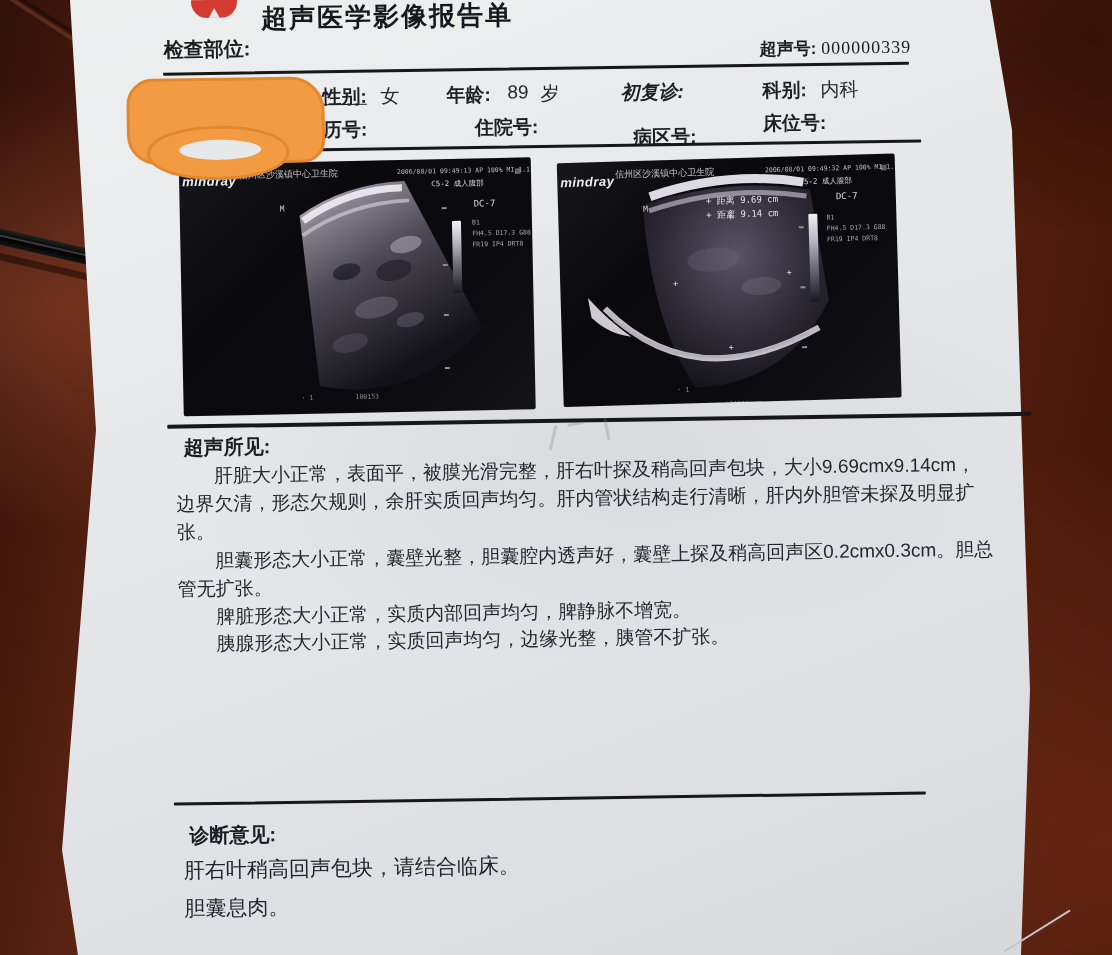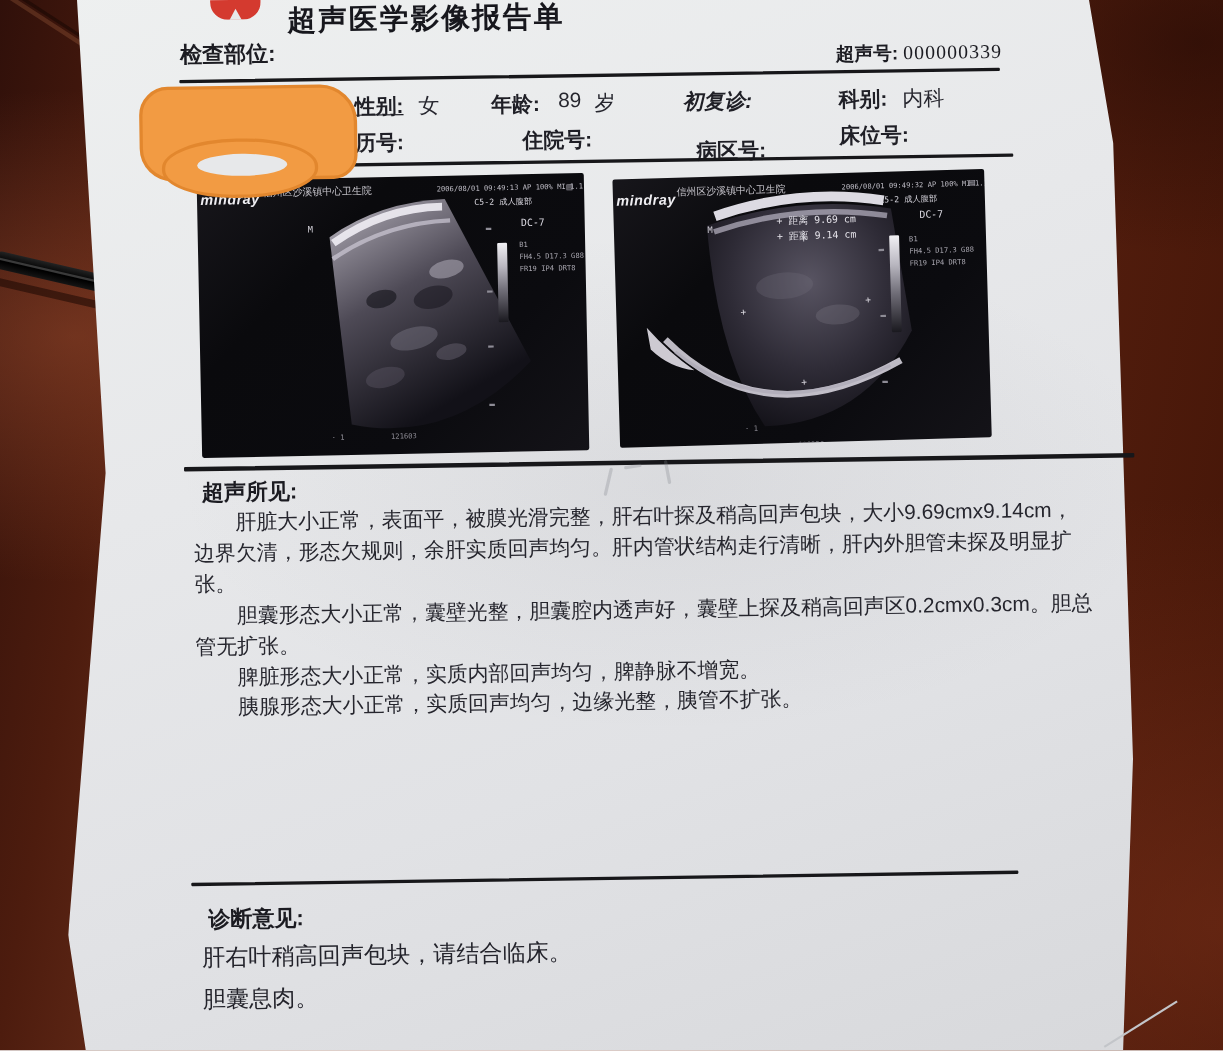--- a/index.html
+++ b/index.html
@@ -140,21 +140,21 @@
       <span class="t model" style="left:294px;top:40px;">DC-7</span>
       <span class="t p6" style="left:292px;top:60px;">B1</span>
       <span class="t p6" style="left:292px;top:71px;">FH4.5  D17.3  G88</span>
       <span class="t p6" style="left:292px;top:82px;">FR19  IP4  DRT8</span>
       <div class="gbar" style="left:272px;top:62px;height:72px;"></div>
       <div class="tick" style="left:262px;top:48px;"></div>
       <div class="tick" style="left:262px;top:105px;"></div>
       <div class="tick" style="left:262px;top:155px;"></div>
       <div class="tick" style="left:262px;top:208px;"></div>
       <span class="t frame" style="left:118px;top:232px;">· 1</span>
-      <span class="t frame" style="left:172px;top:232px;">121603</span>
+      <span class="t frame" style="left:172px;top:232px;">100153</span>
     </div>
 
     <div class="usimg" style="left:557px;top:166px;width:338px;height:244px;transform:rotate(-0.8deg);">
       <svg width="338" height="244">
         <defs>
           <radialGradient id="gr" cx="0.5" cy="0.35" r="0.75">
             <stop offset="0" stop-color="#585462"></stop>
               <stop offset="0.55" stop-color="#2e2b36"></stop>
             <stop offset="1" stop-color="#100f15"></stop>
           </radialGradient>

